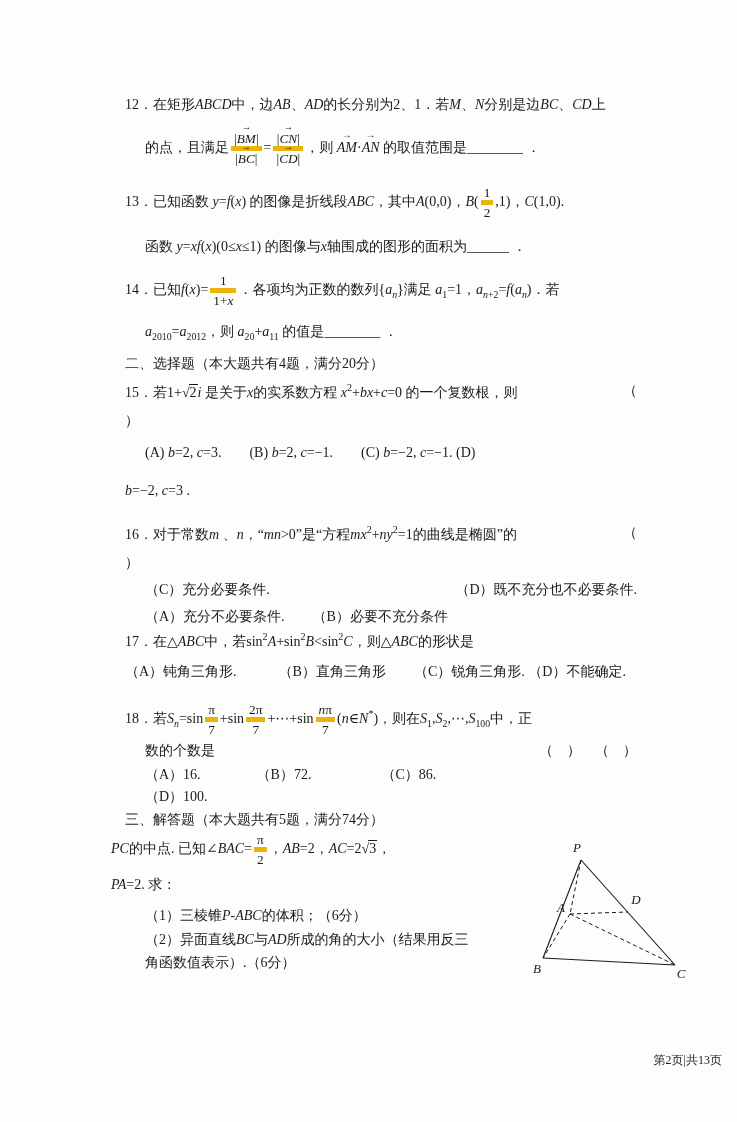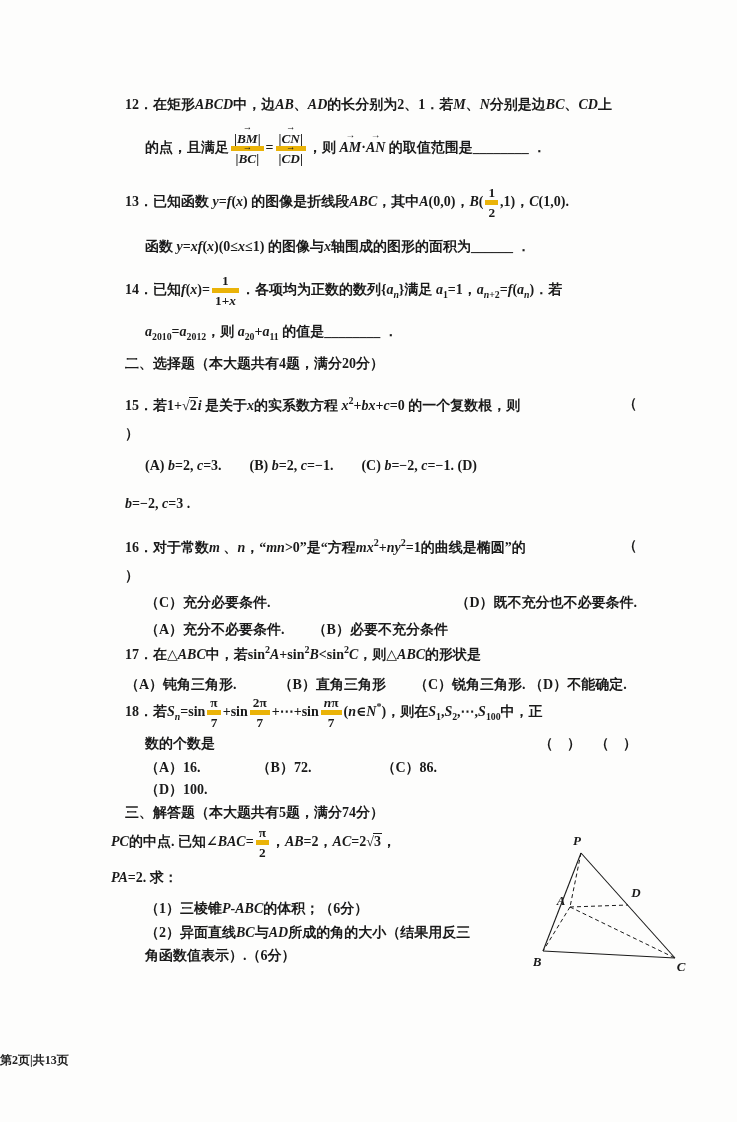--- a/index.html
+++ b/index.html
@@ -6,21 +6,20 @@
   body{background:#9a9a9a;}
   .page{
     position:relative;
     width:737px;height:1122px;
     margin:0 auto;
     background:#fdfdfc;
     color:#1a1a1a;
     font-family:"Liberation Serif","DejaVu Serif",serif;
     font-size:14px;
     overflow:hidden;
-    font-weight:bold;
   }
   .content{padding:94px 100px 0 125px;}
   .line{
     margin:0;
     line-height:1.5;
     white-space:nowrap;
   }
   .line i{font-family:"Liberation Serif","DejaVu Serif",serif;}
   .ind{margin-left:20px;}
   .out{margin-left:-14px;}
@@ -46,39 +45,39 @@
   .rad{margin-right:-1px;}
   .sq{border-top:1px solid #1a1a1a;padding:0 1px;}
   .q19{position:relative;}
   .q19 .line{max-width:420px;}
   .fig{position:absolute;left:408px;top:6px;}
   .fig line{stroke:#1a1a1a;stroke-width:1.1;}
   .fig .dash{stroke-dasharray:4 3;stroke-width:1;}
   .fig text{font-size:13px;font-style:italic;fill:#1a1a1a;}
   .footer{
     position:absolute;left:0;right:15px;top:1052px;
-    text-align:left;font-size:12px;color:#222;
+    text-align:right;font-size:12px;color:#222;
   }
 </style>
 </head>
 <body>
 
 <div class="page">
   <div class="content">
 
     <p class="line" style="margin-bottom:16px">12．在矩形<i>ABCD</i>中，边<i>AB</i>、<i>AD</i>的长分别为2、1．若<i>M</i>、<i>N</i>分别是边<i>BC</i>、<i>CD</i>上</p>
     <p class="line ind" style="margin-bottom:18px">的点，且满足<span class="frac"><span class="fn">|<span class="vec"><i>BM</i></span>|</span><span class="fd">|<span class="vec"><i>BC</i></span>|</span></span>=<span class="frac"><span class="fn">|<span class="vec"><i>CN</i></span>|</span><span class="fd">|<span class="vec"><i>CD</i></span>|</span></span>，则 <span class="vec"><i>AM</i></span>·<span class="vec"><i>AN</i></span> 的取值范围是________ ．</p>
 
     <p class="line" style="margin-bottom:16px">13．已知函数 <i>y</i>=<i>f</i>(<i>x</i>) 的图像是折线段<i>ABC</i>，其中<i>A</i>(0,0)，<i>B</i>(<span class="frac"><span class="fn">1</span><span class="fd">2</span></span>,1)，<i>C</i>(1,0).</p>
     <p class="line ind" style="margin-bottom:16px">函数 <i>y</i>=<i>xf</i>(<i>x</i>)(0≤<i>x</i>≤1) 的图像与<i>x</i>轴围成的图形的面积为______ ．</p>
 
     <p class="line" style="margin-bottom:12px">14．已知<i>f</i>(<i>x</i>)=<span class="frac"><span class="fn">1</span><span class="fd">1+<i>x</i></span></span>．各项均为正数的数列{<i>a</i><sub><i>n</i></sub>}满足 <i>a</i><sub>1</sub>=1，<i>a</i><sub><i>n</i>+2</sub>=<i>f</i>(<i>a</i><sub><i>n</i></sub>)．若</p>
     <p class="line ind" style="margin-bottom:9px"><i>a</i><sub>2010</sub>=<i>a</i><sub>2012</sub>，则 <i>a</i><sub>20</sub>+<i>a</i><sub>11</sub> 的值是________ ．</p>
 
-    <p class="line" style="margin-bottom:19px">二、选择题（本大题共有4题，满分20分）</p>
+    <p class="line" style="margin-bottom:6px">二、选择题（本大题共有4题，满分20分）</p>
 
     <p class="line spread" style="margin-bottom:7px">
       <span>15．若1+<span class="rad">√</span><span class="sq">2</span><i>i</i> 是关于<i>x</i>的实系数方程 <i>x</i><sup>2</sup>+<i>bx</i>+<i>c</i>=0 的一个复数根，则</span>
       <span>（</span>
     </p>
     <p class="line" style="margin-bottom:11px">）</p>
     <p class="line ind" style="margin-bottom:17px">(A) <i>b</i>=2, <i>c</i>=3.　　(B) <i>b</i>=2, <i>c</i>=−1.　　(C) <i>b</i>=−2, <i>c</i>=−1. (D)</p>
     <p class="line" style="margin-bottom:21px"><i>b</i>=−2, <i>c</i>=3 .</p>
 
     <p class="line spread" style="margin-bottom:8px">
@@ -86,21 +85,21 @@
       <span>（</span>
     </p>
     <p class="line" style="margin-bottom:6px">）</p>
     <p class="line spread ind" style="margin-bottom:6px">
       <span>（C）充分必要条件.</span>
       <span>（D）既不充分也不必要条件.</span>
     </p>
     <p class="line ind" style="margin-bottom:2px">（A）充分不必要条件.　　（B）必要不充分条件</p>
 
     <p class="line" style="margin-bottom:9px">17．在△<i>ABC</i>中，若sin<sup>2</sup><i>A</i>+sin<sup>2</sup><i>B</i>&lt;sin<sup>2</sup><i>C</i>，则△<i>ABC</i>的形状是</p>
-    <p class="line" style="margin-bottom:0">（A）钝角三角形.　　　（B）直角三角形　　（C）锐角三角形. （D）不能确定.</p>
+    <p class="line" style="margin-bottom:20px">（A）钝角三角形.　　　（B）直角三角形　　（C）锐角三角形. （D）不能确定.</p>
 
     <p class="line" style="margin-bottom:2px">18．若<i>S</i><sub><i>n</i></sub>=sin<span class="frac"><span class="fn">π</span><span class="fd">7</span></span>+sin<span class="frac"><span class="fn">2π</span><span class="fd">7</span></span>+⋯+sin<span class="frac"><span class="fn"><i>n</i>π</span><span class="fd">7</span></span>(<i>n</i>∈<i>N</i><sup>*</sup>)，则在<i>S</i><sub>1</sub>,<i>S</i><sub>2</sub>,⋯,<i>S</i><sub>100</sub>中，正</p>
     <p class="line spread" style="margin-bottom:3px">
       <span class="ind">数的个数是</span>
       <span>（　）　（　）</span>
     </p>
     <p class="line ind" style="margin-bottom:1px">（A）16.　　　　（B）72.　　　　　（C）86.</p>
     <p class="line ind" style="margin-bottom:2px">（D）100.</p>
 
     <p class="line" style="margin-bottom:2px">三、解答题（本大题共有5题，满分74分）</p>

